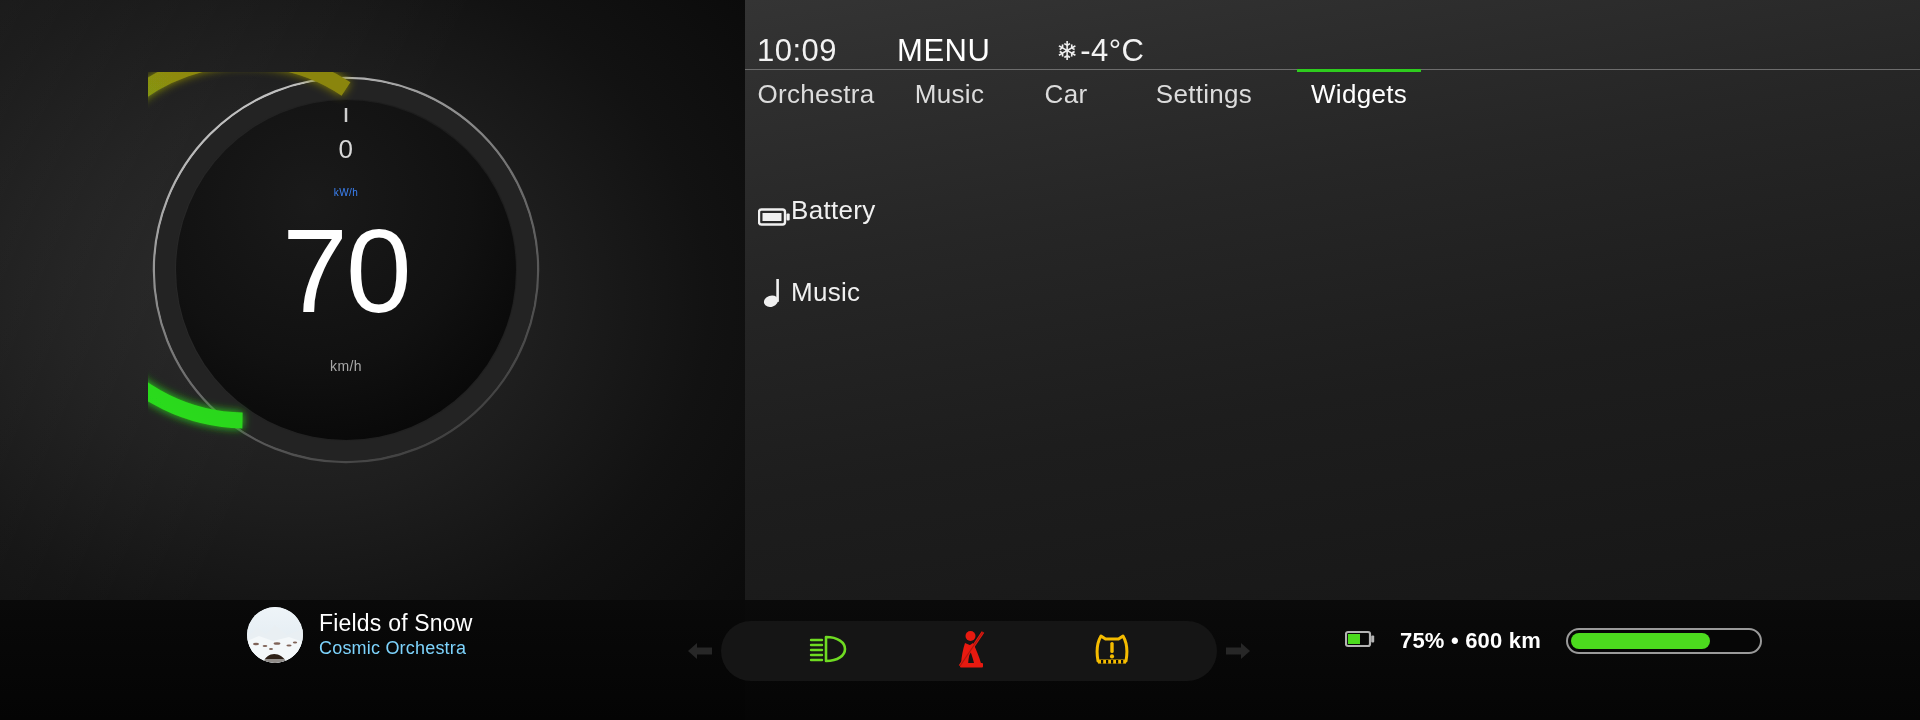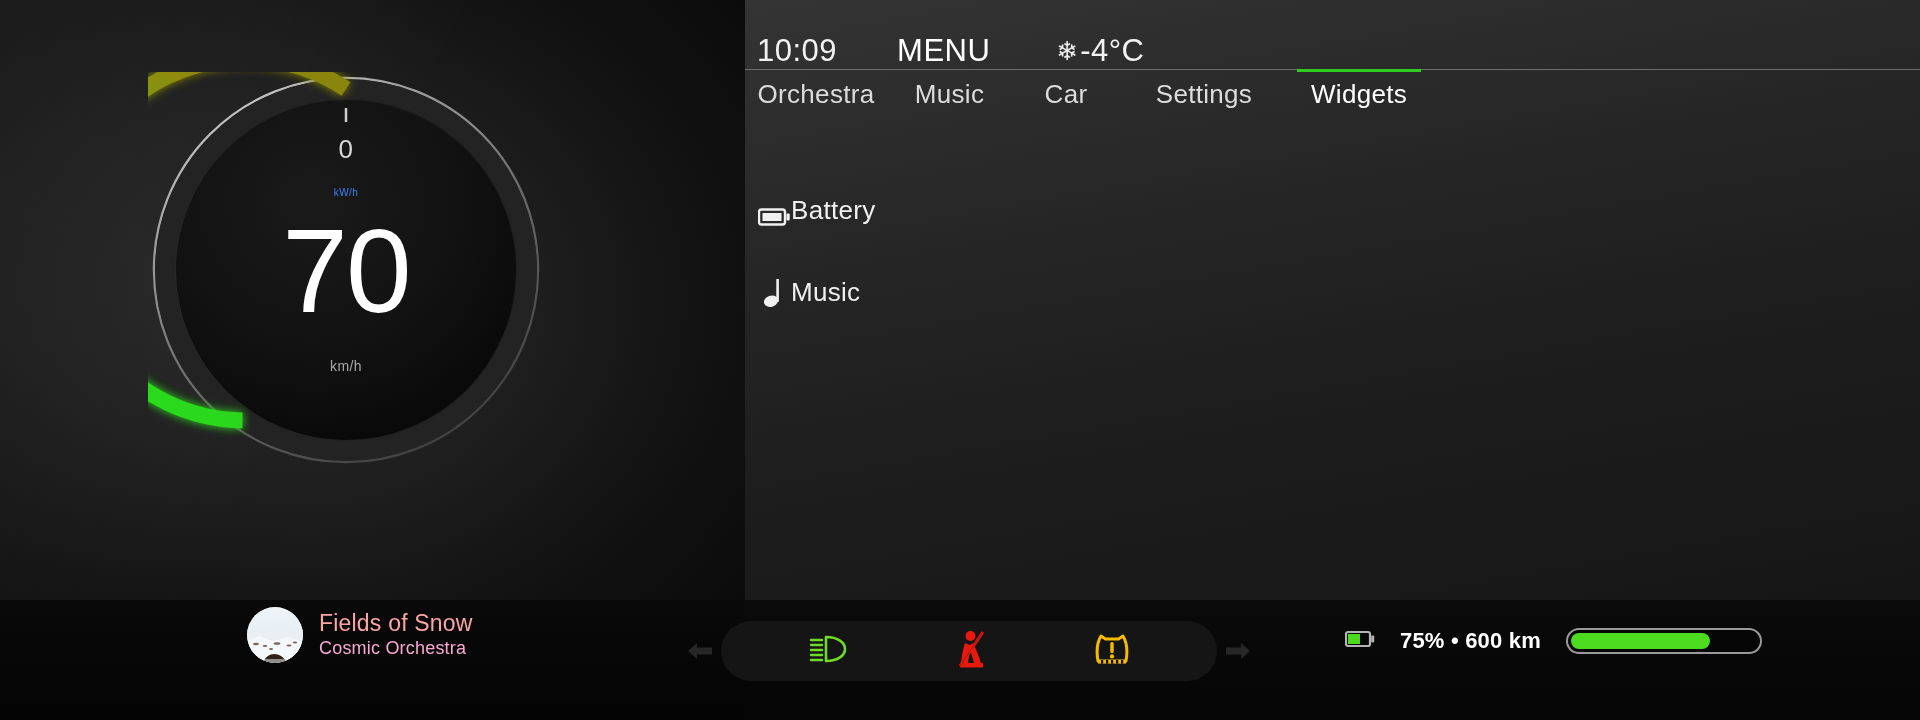--- a/index.html
+++ b/index.html
@@ -87,22 +87,22 @@
   .widget-row { display:flex; align-items:flex-end; height:82px; }
   .widget-icon { width:34px; display:flex; align-items:center; justify-content:center; }
   .widget-label { font-size:26px; font-weight:300; color:#f0f0f0; letter-spacing:.3px; }
 
   
   .now-playing { position:absolute; left:247px; top:607px; display:flex; align-items:center; gap:16px; }
   .album-art {
     width:56px; height:56px; border-radius:50%; overflow:hidden; flex:none;
     background:#dfe7ec;
   }
-  .track-title { font-size:23px; font-weight:400; color:#fca5a5; line-height:1.15; letter-spacing:.2px;}
-  .track-artist { font-size:18px; font-weight:300; color:#f9a8d4; line-height:1.2; margin-top:2px; letter-spacing:.2px;}
+  .track-title { font-size:23px; font-weight:400; color:#ffffff; line-height:1.15; letter-spacing:.2px;}
+  .track-artist { font-size:18px; font-weight:300; color:#7dd3fc; line-height:1.2; margin-top:2px; letter-spacing:.2px;}
 
   
   .telltales {
     position:absolute; left:679px; top:617px; width:580px; height:67px;
     display:flex; align-items:center;
   }
   .tt-arrow { width:42px; display:flex; align-items:center; justify-content:center; flex:none; }
   .tt-panel {
     flex:1; height:60px; background:#151515; border-radius:30px;
     display:flex; align-items:center; justify-content:space-around; padding:0 34px;

